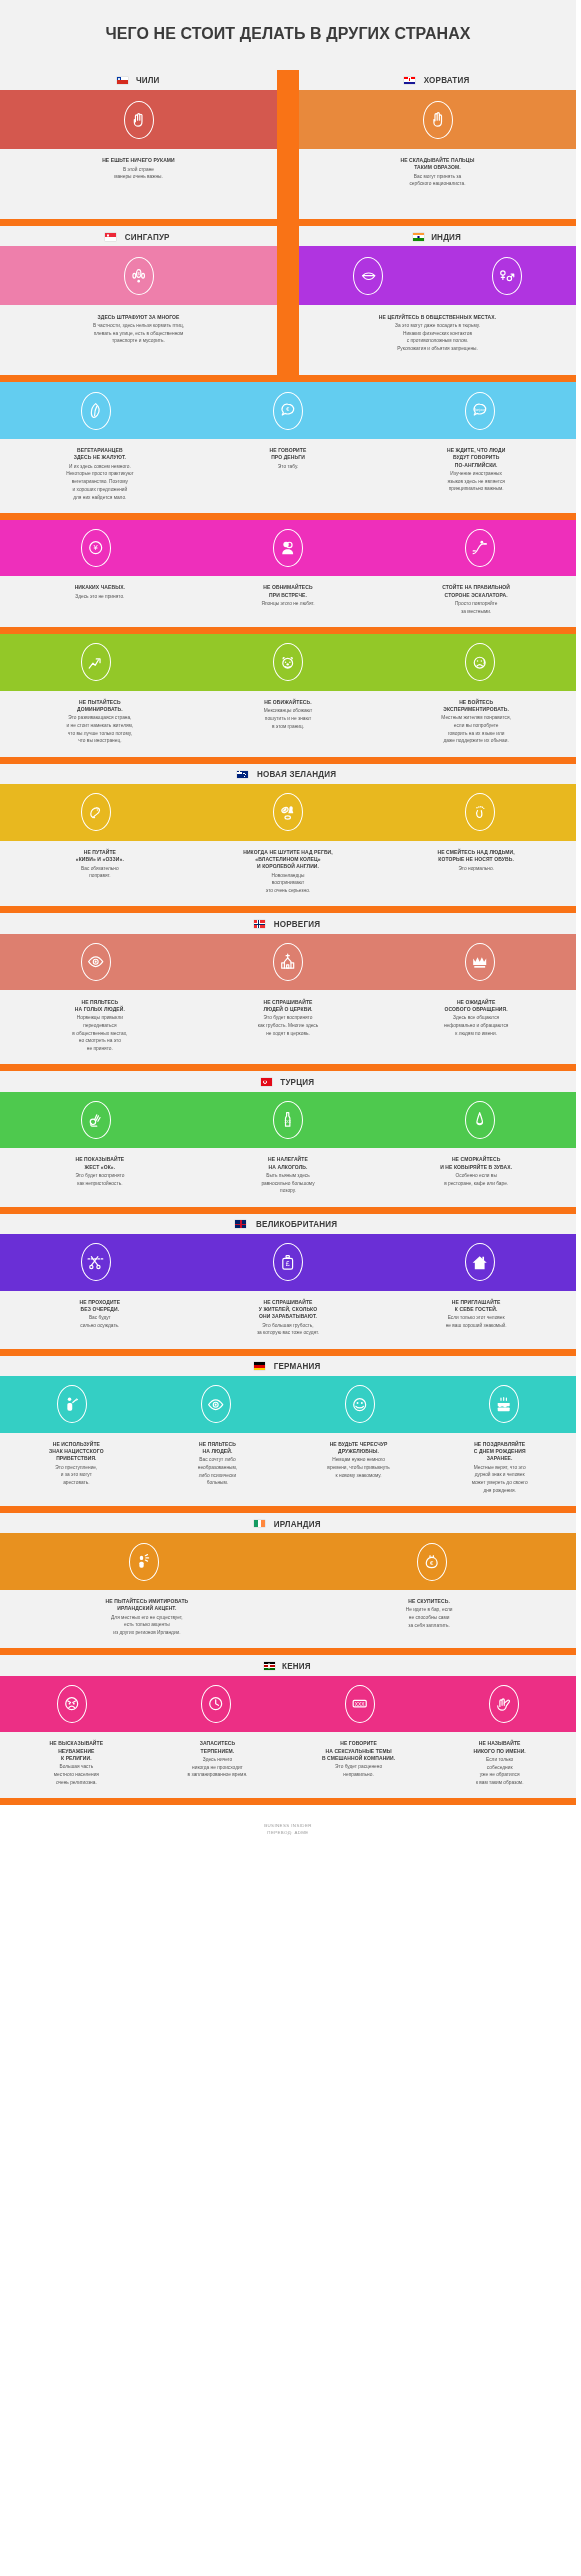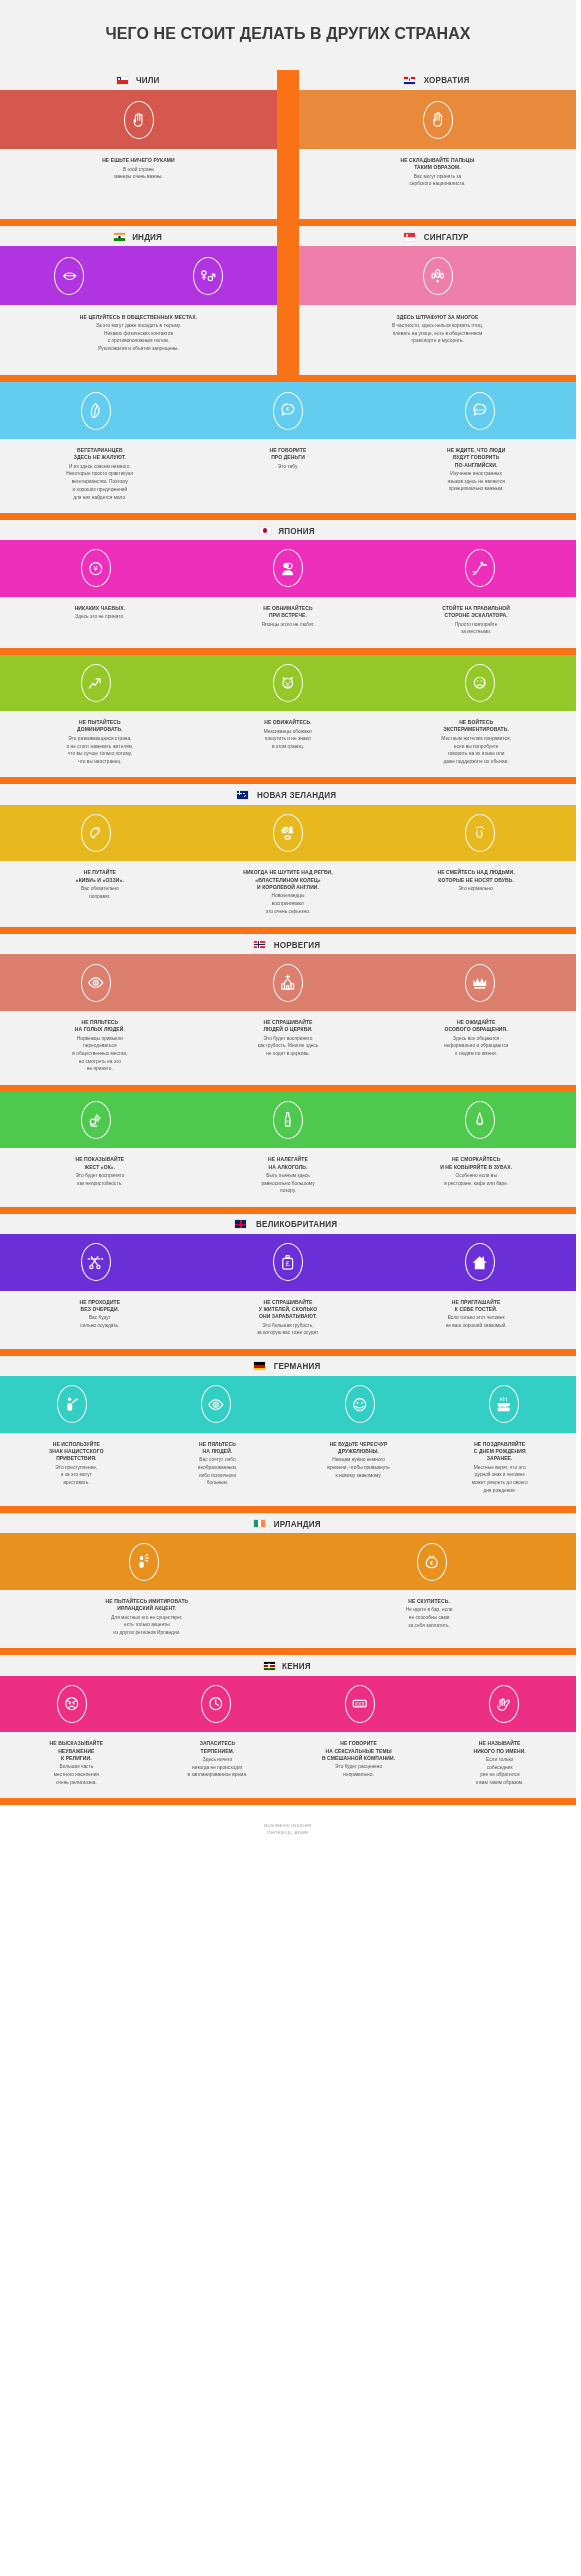--- a/index.html
+++ b/index.html
@@ -177,20 +177,47 @@
 ТАКИМ ОБРАЗОМ.</div>
         <div class="cap-body">Вас могут принять за
 сербского националиста.</div>
       </div>
           </div>
    </div>
     </div>
       <div class="pair-row">
       <div class="pair-col">
      <div class="country-head">
+      <span class="flag"><span class="s-h" style="top:0;height:50%;background:#ed2939"></span><span class="s-h" style="top:50%;height:50%;background:#fff"></span><span style="position:absolute;left:10%;top:12%;width:2.9px;height:2.9px;border:0.6px solid #fff;border-radius:50%"></span></span>
+      <span class="name">СИНГАПУР</span>
+    </div>
+     <div class="icon-strip" style="background:#ee7fab">
+            <div class="icon-cell">
+        <span class="ico">
+                <svg viewBox="0 0 32 32">
+                  <ellipse fill="none" stroke="#fff" stroke-width="2.2" stroke-linecap="round" stroke-linejoin="round" cx="16" cy="12" rx="4" ry="7"></ellipse>
+                  <text x="16" y="15" fill="#fff" stroke="none" font-size="8" text-anchor="middle" font-family="Liberation Sans">$</text>
+                  <circle fill="#fff" stroke="none" cx="16" cy="26" r="2.4"></circle>
+                  <ellipse fill="none" stroke="#fff" stroke-width="2.2" stroke-linecap="round" stroke-linejoin="round" cx="8" cy="16" rx="2.6" ry="4.4"></ellipse>
+                  <ellipse fill="none" stroke="#fff" stroke-width="2.2" stroke-linecap="round" stroke-linejoin="round" cx="24" cy="16" rx="2.6" ry="4.4"></ellipse>
+                </svg>
+              </span>
+      </div>
+          </div>
+     <div class="cap-strip">
+            <div class="cap-cell">
+        <div class="cap-title">ЗДЕСЬ ШТРАФУЮТ ЗА МНОГОЕ</div>
+        <div class="cap-body">В частности, здесь нельзя кормить птиц,
+плевать на улице, есть в общественном
+транспорте и мусорить.</div>
+      </div>
+          </div>
+   </div>
+        <div class="pair-col">
+     <div class="country-head">
       <span class="flag"><span class="s-h" style="top:0;height:33.3%;background:#ff9933"></span><span class="s-h" style="top:33.3%;height:33.4%;background:#fff"></span><span class="s-h" style="top:66.7%;height:33.3%;background:#138808"></span><span style="position:absolute;left:44%;top:38%;width:2.3px;height:2.3px;border:0.6px solid #000080;border-radius:50%"></span></span>
       <span class="name">ИНДИЯ</span>
     </div>
      <div class="icon-strip" style="background:#b034e0">
             <div class="icon-cell">
         <span class="ico">
                 <svg viewBox="0 0 32 32">
                   <path fill="none" stroke="#fff" stroke-width="2.2" stroke-linecap="round" stroke-linejoin="round" d="M5 16c3-4 6-5 11-5s8 1 11 5c-3 5-6 7-11 7s-8-2-11-7z"></path>
                   <path fill="none" stroke="#fff" stroke-width="2.2" stroke-linecap="round" stroke-linejoin="round" d="M5 16h22"></path>
                 </svg>
@@ -210,47 +237,20 @@
      <div class="cap-strip">
             <div class="cap-cell">
         <div class="cap-title">НЕ ЦЕЛУЙТЕСЬ В ОБЩЕСТВЕННЫХ МЕСТАХ.</div>
         <div class="cap-body">За это могут даже посадить в тюрьму.
 Никаких физических контактов
 с противоположным полом.
 Рукопожатия и объятия запрещены.</div>
       </div>
           </div>
    </div>
-        <div class="pair-col">
-     <div class="country-head">
-      <span class="flag"><span class="s-h" style="top:0;height:50%;background:#ed2939"></span><span class="s-h" style="top:50%;height:50%;background:#fff"></span><span style="position:absolute;left:10%;top:12%;width:2.9px;height:2.9px;border:0.6px solid #fff;border-radius:50%"></span></span>
-      <span class="name">СИНГАПУР</span>
-    </div>
-     <div class="icon-strip" style="background:#ee7fab">
-            <div class="icon-cell">
-        <span class="ico">
-                <svg viewBox="0 0 32 32">
-                  <ellipse fill="none" stroke="#fff" stroke-width="2.2" stroke-linecap="round" stroke-linejoin="round" cx="16" cy="12" rx="4" ry="7"></ellipse>
-                  <text x="16" y="15" fill="#fff" stroke="none" font-size="8" text-anchor="middle" font-family="Liberation Sans">$</text>
-                  <circle fill="#fff" stroke="none" cx="16" cy="26" r="2.4"></circle>
-                  <ellipse fill="none" stroke="#fff" stroke-width="2.2" stroke-linecap="round" stroke-linejoin="round" cx="8" cy="16" rx="2.6" ry="4.4"></ellipse>
-                  <ellipse fill="none" stroke="#fff" stroke-width="2.2" stroke-linecap="round" stroke-linejoin="round" cx="24" cy="16" rx="2.6" ry="4.4"></ellipse>
-                </svg>
-              </span>
-      </div>
-          </div>
-     <div class="cap-strip">
-            <div class="cap-cell">
-        <div class="cap-title">ЗДЕСЬ ШТРАФУЮТ ЗА МНОГОЕ</div>
-        <div class="cap-body">В частности, здесь нельзя кормить птиц,
-плевать на улице, есть в общественном
-транспорте и мусорить.</div>
-      </div>
-          </div>
-   </div>
     </div>
     </div>
 
   <div id="sections-root">
       <div class="country">
       <div class="icon-strip" style="background:#63cdf0">
           <div class="icon-cell">
         <span class="ico">
               <svg viewBox="0 0 32 32">
                 <path fill="none" stroke="#fff" stroke-width="2.2" stroke-linecap="round" stroke-linejoin="round" d="M16 3c7 6 8 14 3 21-6 8-11 4-11-4 0-7 3-13 8-17z"></path>
@@ -294,24 +294,20 @@
         <div class="cap-title">НЕ ЖДИТЕ, ЧТО ЛЮДИ
 БУДУТ ГОВОРИТЬ
 ПО-АНГЛИЙСКИ.</div>
         <div class="cap-body">Изучение иностранных
 языков здесь не является
 принципиально важным.</div>
       </div>
         </div>
     </div>
       <div class="country">
-      <div class="country-head">
-      <span class="flag"><span class="s-h" style="top:0;bottom:0;background:#fff"></span><span style="position:absolute;left:32%;top:22%;width:36%;height:56%;background:#bc002d;border-radius:50%"></span></span>
-      <span class="name">ЯПОНИЯ</span>
-    </div>
       <div class="icon-strip" style="background:#ee2fbb">
           <div class="icon-cell">
         <span class="ico">
               <svg viewBox="0 0 32 32">
                 <circle fill="none" stroke="#fff" stroke-width="2.2" stroke-linecap="round" stroke-linejoin="round" cx="16" cy="16" r="11"></circle>
                 <text x="16" y="21" fill="#fff" stroke="none" font-size="14" text-anchor="middle" font-family="Liberation Sans">¥</text>
               </svg>
             </span>
       </div>
           <div class="icon-cell">
@@ -525,20 +521,24 @@
           <div class="cap-cell">
         <div class="cap-title">НЕ ОЖИДАЙТЕ
 ОСОБОГО ОБРАЩЕНИЯ.</div>
         <div class="cap-body">Здесь все общаются
 неформально и обращаются
 к людям по имени.</div>
       </div>
         </div>
     </div>
       <div class="country">
+      <div class="country-head">
+      <span class="flag"><span class="s-h" style="top:0;bottom:0;background:#e30a17"></span><span style="position:absolute;left:22%;top:22%;width:4.1px;height:4.1px;border:0.9px solid #fff;border-radius:50%"></span><span style="position:absolute;left:30%;top:26%;width:2.3px;height:2.3px;background:#e30a17;border-radius:50%"></span></span>
+      <span class="name">ТУРЦИЯ</span>
+    </div>
       <div class="icon-strip" style="background:#4ec94e">
           <div class="icon-cell">
         <span class="ico">
               <svg viewBox="0 0 32 32">
                 <circle fill="none" stroke="#fff" stroke-width="2.2" stroke-linecap="round" stroke-linejoin="round" cx="11" cy="20" r="5"></circle>
                 <path fill="none" stroke="#fff" stroke-width="2.2" stroke-linecap="round" stroke-linejoin="round" d="M14 16l4-9M17 17l4-8M20 19l4-7"></path>
                 <path fill="none" stroke="#fff" stroke-width="2.2" stroke-linecap="round" stroke-linejoin="round" d="M8 23c-2 2-1 5 2 5h8"></path>
               </svg>
             </span>
       </div>

